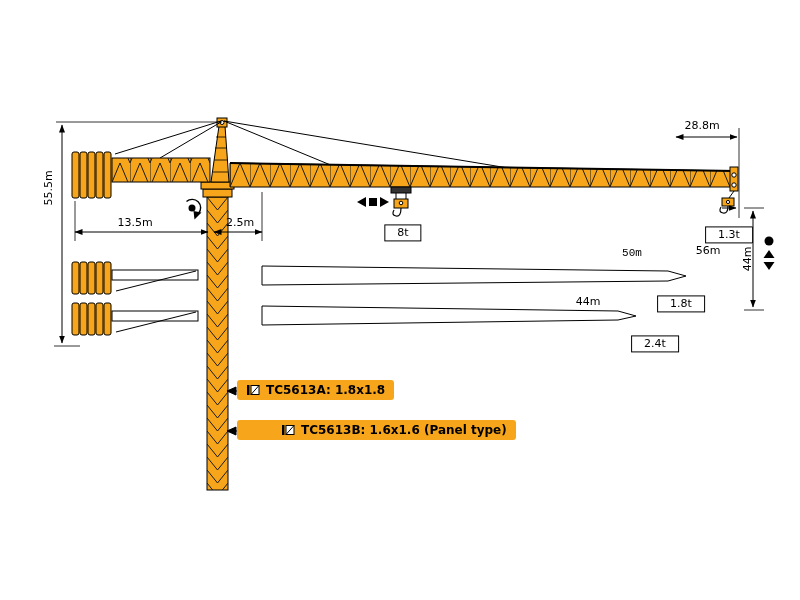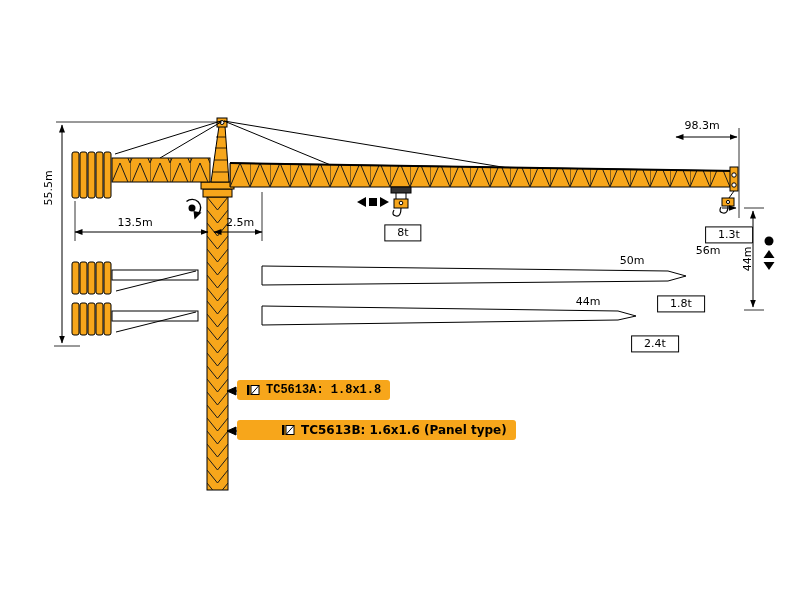--- a/index.html
+++ b/index.html
@@ -174,32 +174,32 @@
       <polygon points="227,391 236,387 236,395"></polygon>
       <line x1="234" y1="391" x2="239" y2="391"></line>
       <polygon points="227,431 236,427 236,435"></polygon>
       <line x1="234" y1="431" x2="239" y2="431"></line>
     </g>
   </svg>
 
   <div class="lbl rot" style="left:48px;top:188px;">55.5m</div>
   <div class="lbl" style="left:135px;top:222px;">13.5m</div>
   <div class="lbl" style="left:240px;top:222px;">2.5m</div>
-  <div class="lbl" style="left:702px;top:125px;">98.3m</div>
+  <div class="lbl" style="left:702px;top:125px;">28.8m</div>
   <div class="lbl" style="left:708px;top:202px;margin-top:48px;">56m</div>
   <div class="lbl rot" style="left:747px;top:259px;">44m</div>
-  <div class="lbl" style="left:632px;top:260px;">50m</div>
+  <div class="lbl" style="left:632px;top:253px;font-family:Liberation Mono, monospace;">50m</div>
   <div class="lbl" style="left:588px;top:301px;">44m</div>
 
   <div class="boxlbl" style="left:403px;top:233px;">8t</div>
   <div class="boxlbl" style="left:729px;top:235px;">1.3t</div>
   <div class="boxlbl" style="left:681px;top:304px;">1.8t</div>
   <div class="boxlbl" style="left:655px;top:344px;">2.4t</div>
 
-  <div class="model" style="left:237px;top:380px;font-family:Liberation Mono, monospace;">
+  <div class="model" style="left:237px;top:380px;">
     <svg width="14" height="14" viewBox="0 0 14 14">
       <rect x="1" y="2" width="2.5" height="10" fill="#000"></rect>
       <rect x="5" y="2.5" width="8" height="9" fill="#fff" stroke="#000"></rect>
       <line x1="5" y1="11.5" x2="13" y2="2.5" stroke="#000"></line>
     </svg>
     <span>TC5613A: 1.8x1.8</span>
   </div>
   <div class="model" style="left:237px;top:420px;padding-left:44px;">
     <svg width="14" height="14" viewBox="0 0 14 14">
       <rect x="1" y="2" width="2.5" height="10" fill="#000"></rect>

